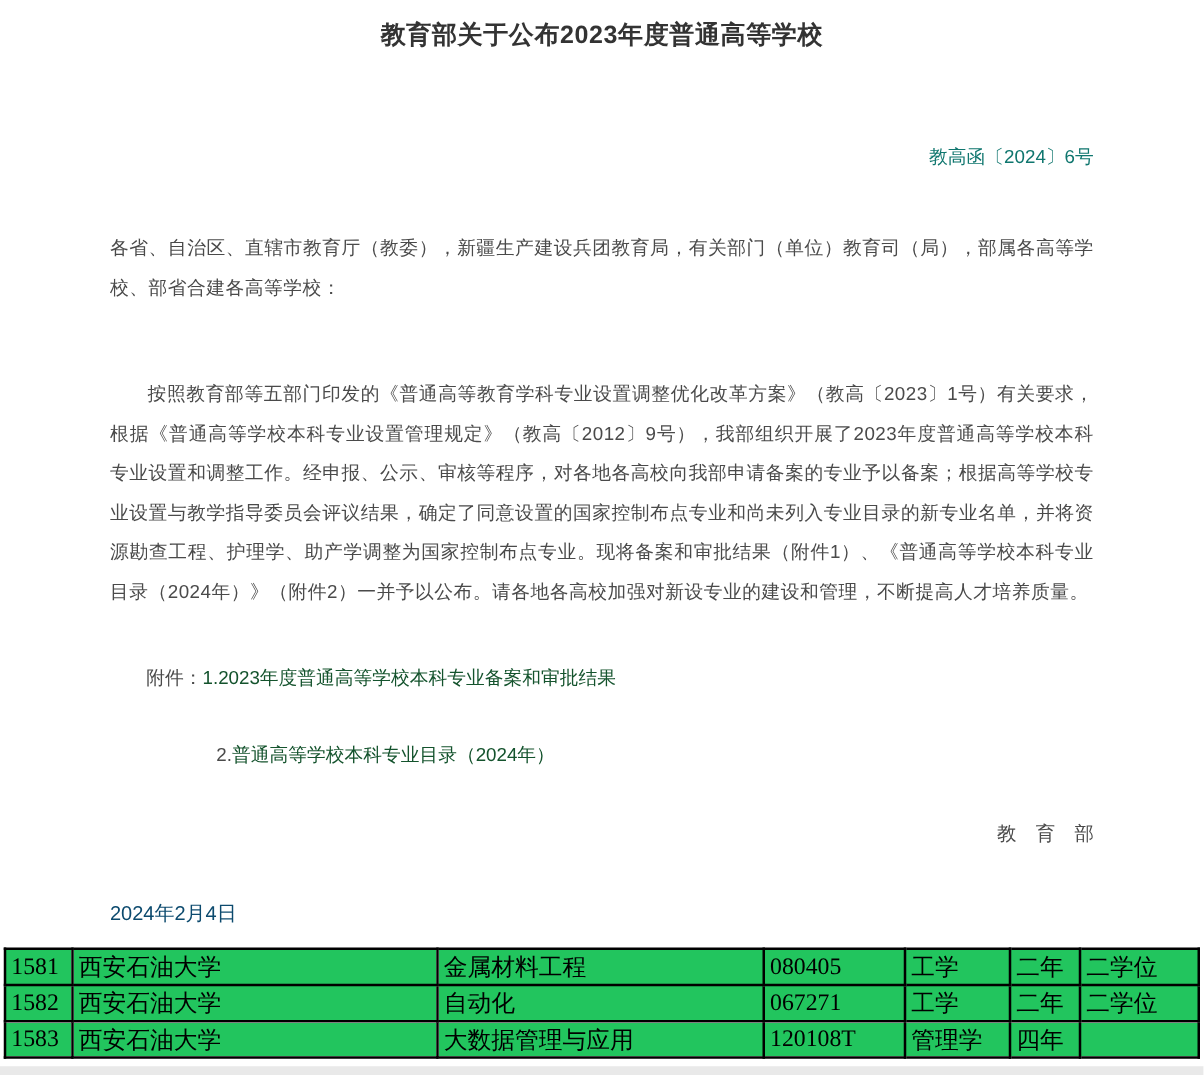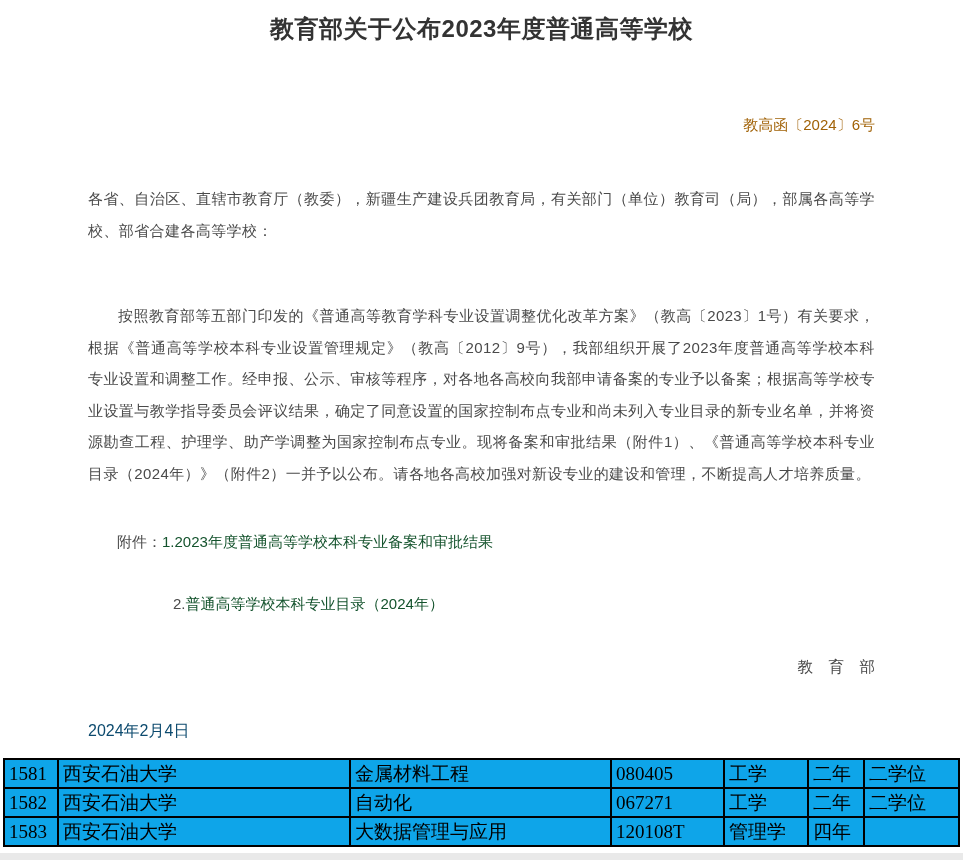--- a/index.html
+++ b/index.html
@@ -12,34 +12,34 @@
     overflow: hidden;
     font-family: "Liberation Sans", sans-serif;
     color: #4a4a4a;
   }
   .title {
     position: absolute;
     top: 12px;
     left: 0;
     width: 963px;
     text-align: center;
-    font-size: 24px;
+    font-size: 20px;
     font-weight: bold;
     line-height: 33px;
     color: #333333;
     letter-spacing: 0.5px;
   }
   .doc-number {
     position: absolute;
     top: 116px;
     left: 88px;
     width: 787px;
     text-align: right;
     font-size: 15px;
-    color: #a16207;
+    color: #0f766e;
   }
   .salutation {
     position: absolute;
     top: 183px;
     left: 88px;
     width: 787px;
     font-size: 15px;
     line-height: 31.5px;
     text-align: justify;
     letter-spacing: 0.4px;
@@ -106,21 +106,21 @@
     font-size: 19px;
     color: #000000;
   }
   table.program-table td {
     border: 2px solid #000000;
     height: 29px;
     padding: 0 4px;
     overflow: hidden;
     white-space: nowrap;
     vertical-align: middle;
-    background: #0ea5e9;
+    background: #22c55e;
   }
   .col-no { width: 54px; }
   .col-univ { width: 292px; }
   .col-major { width: 261px; }
   .col-code { width: 113px; }
   .col-disc { width: 84px; }
   .col-dur { width: 56px; }
   .col-deg { width: 95px; }
   .bottom-strip {
     position: absolute;

